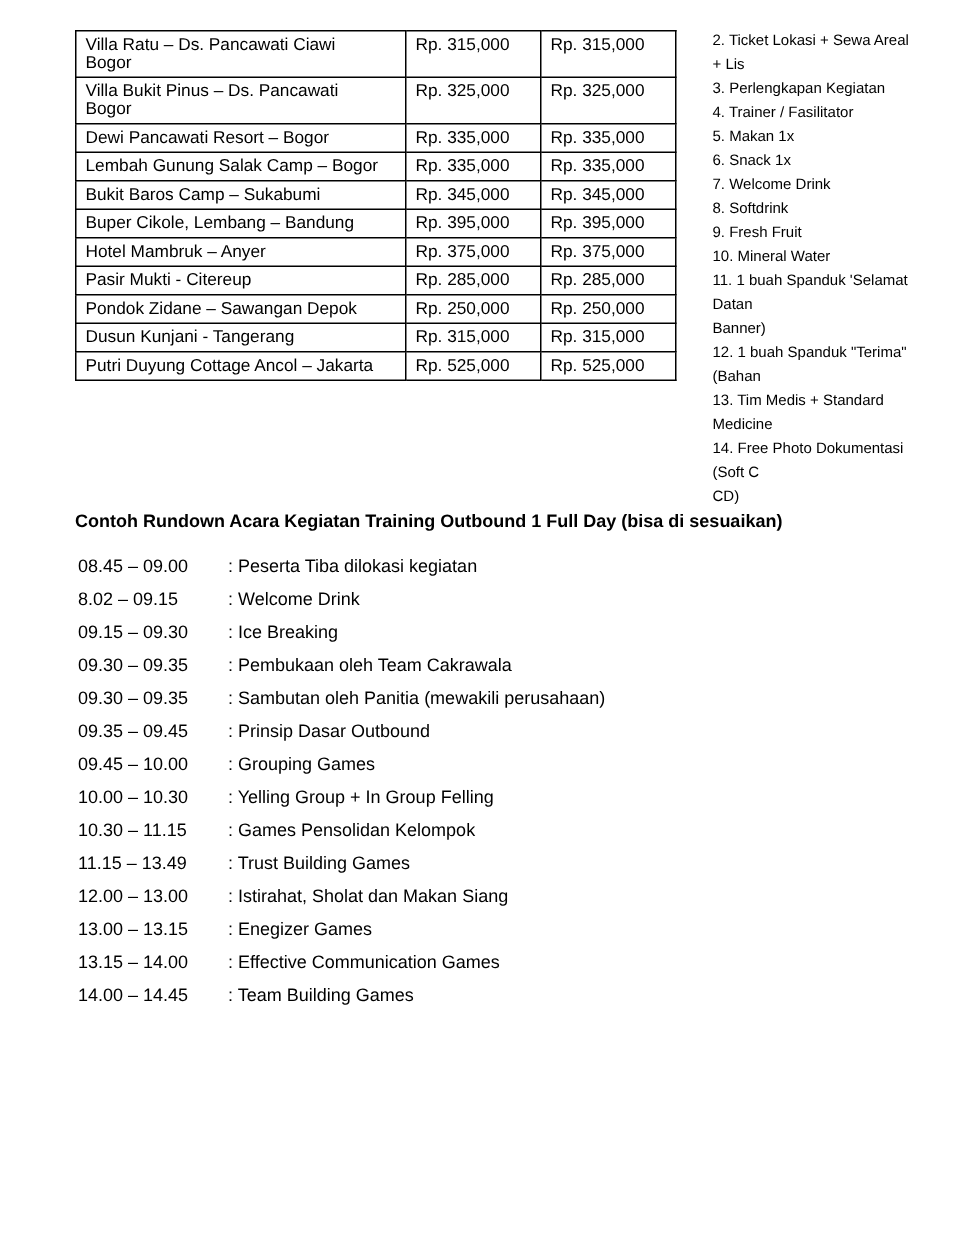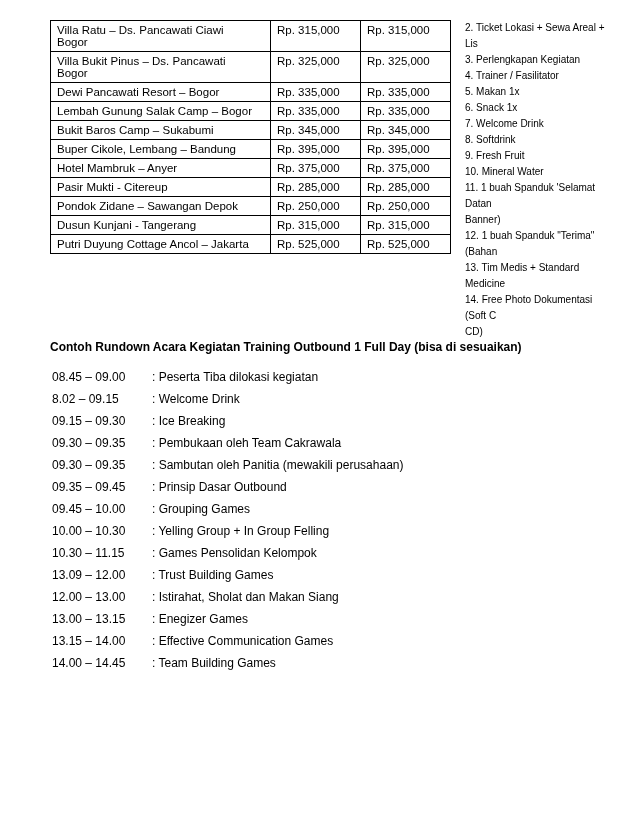--- a/index.html
+++ b/index.html
@@ -71,21 +71,21 @@
     .page-wrapper {
       display: flex;
       flex-direction: column;
     }
 
     
     .top-section {
       display: flex;
       flex-direction: row;
       align-items: flex-start;
-      gap: 6px;
+      gap: 16px;
     }
 
     .table-wrapper {
       flex: 0 0 auto;
     }
 
     .notes-wrapper {
       flex: 1;
       padding-left: 8px;
       font-size: 11.5px;
@@ -214,21 +214,21 @@
           </tr>
           <tr>
             <td class="time-col">10.00 – 10.30</td>
             <td class="desc-col">: Yelling  Group + In  Group  Felling</td>
           </tr>
           <tr>
             <td class="time-col">10.30 – 11.15</td>
             <td class="desc-col">: Games  Pensolidan  Kelompok</td>
           </tr>
           <tr>
-            <td class="time-col">13.09 – 12.00</td>
+            <td class="time-col">11.15 – 13.49</td>
             <td class="desc-col">: Trust  Building  Games</td>
           </tr>
           <tr>
             <td class="time-col">12.00 – 13.00</td>
             <td class="desc-col">: Istirahat,  Sholat  dan  Makan  Siang</td>
           </tr>
           <tr>
             <td class="time-col">13.00 – 13.15</td>
             <td class="desc-col">: Enegizer  Games</td>
           </tr>

